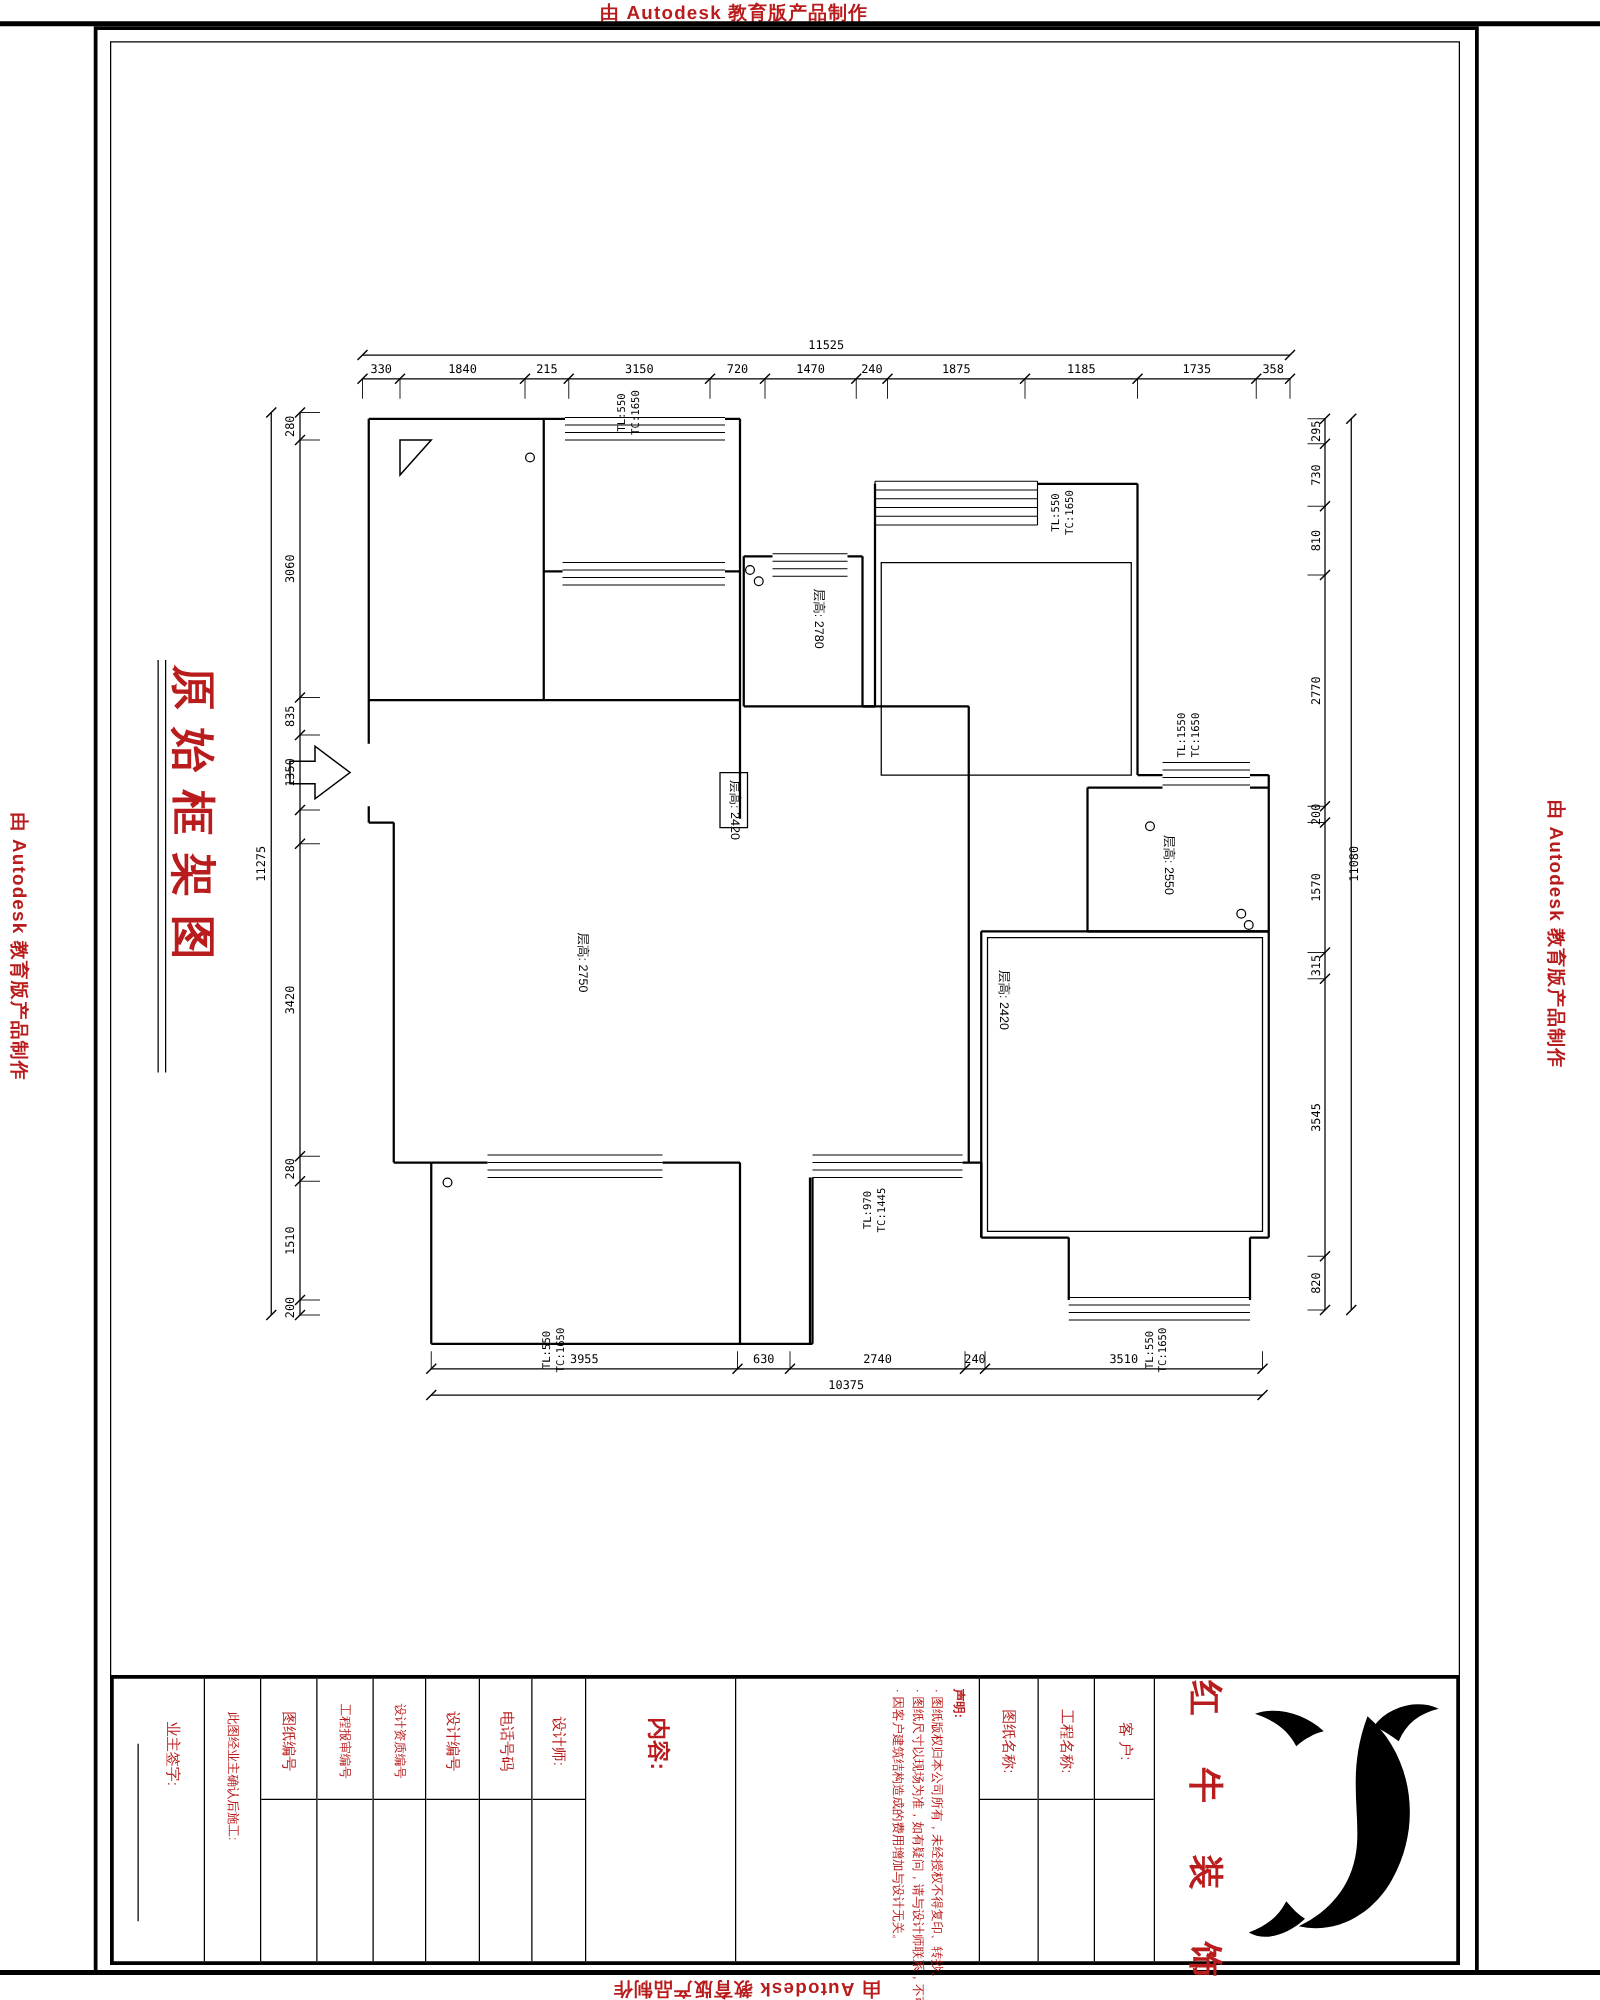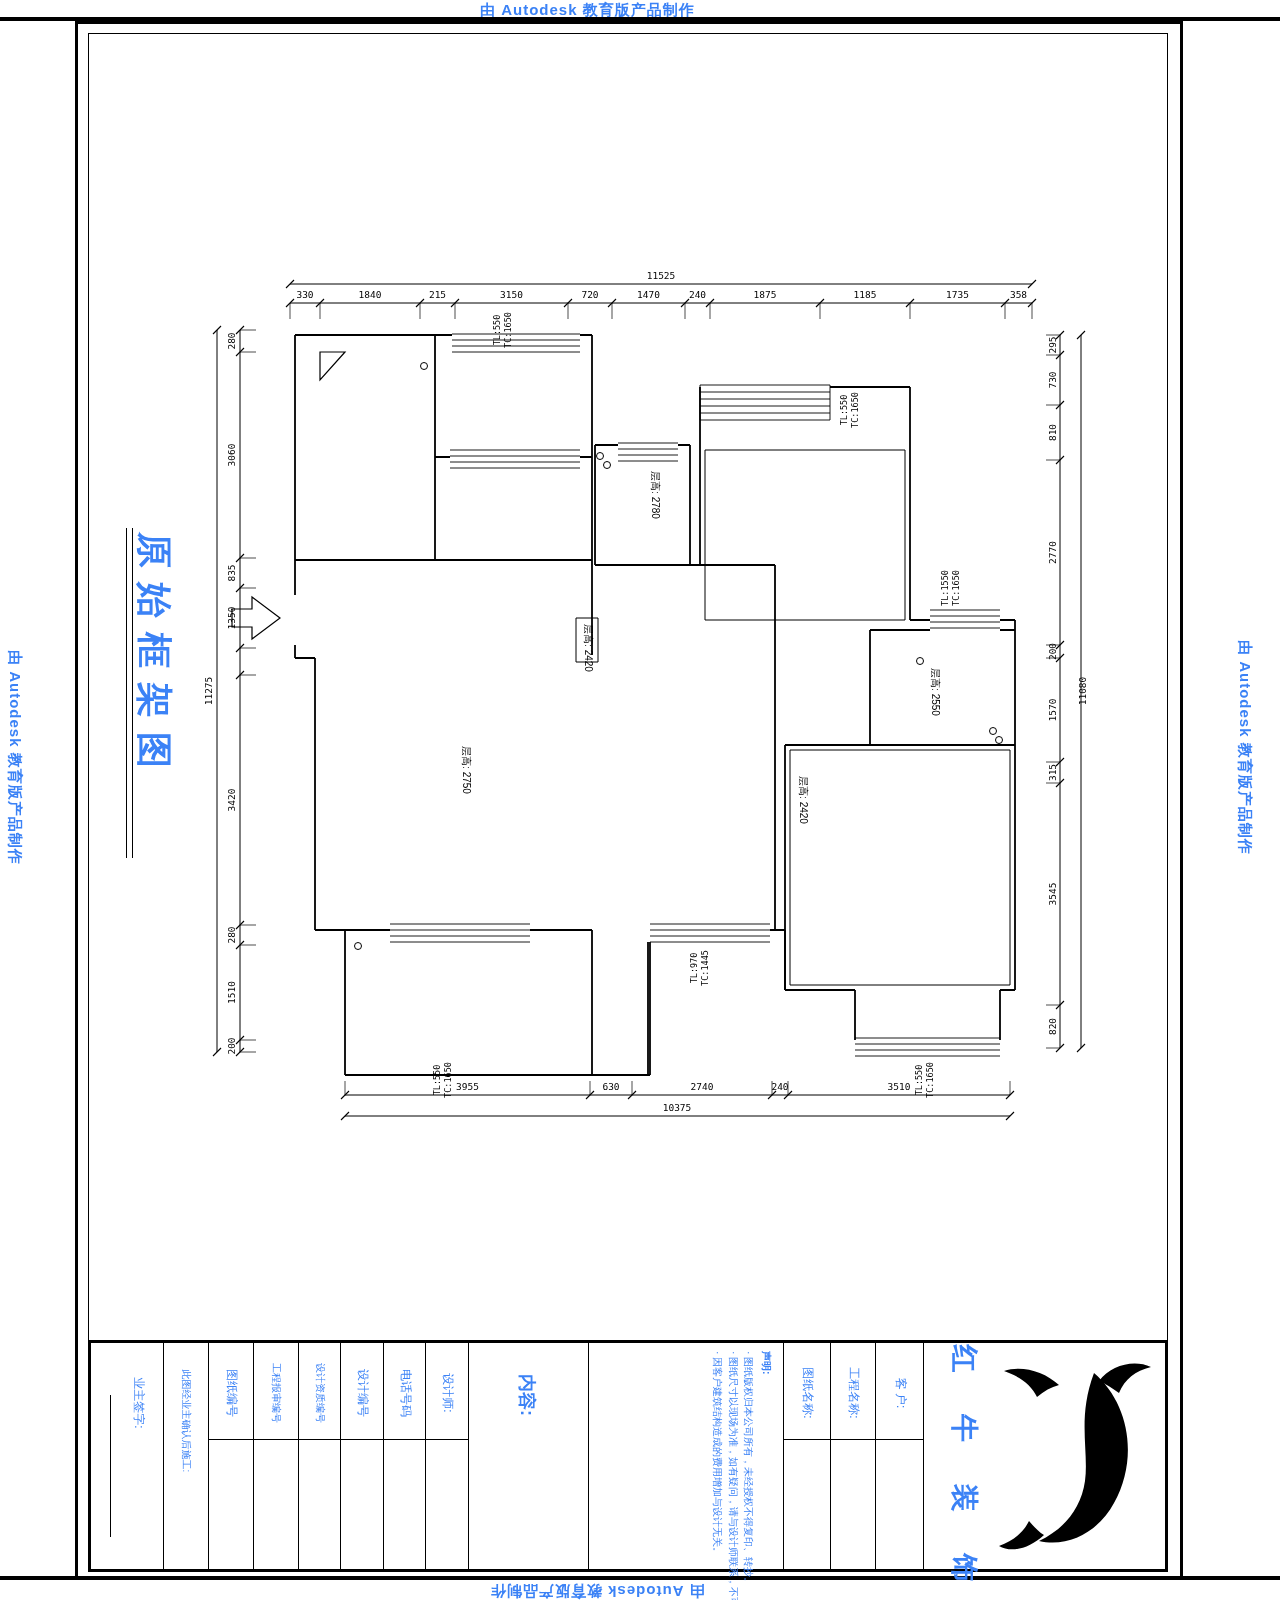--- a/index.html
+++ b/index.html
@@ -1,17 +1,17 @@
 <!DOCTYPE html>
 <html><head>
 <meta charset="utf-8">
 <style>
   html,body{margin:0;padding:0;background:#fff;}
   #sheet{position:relative;width:1280px;height:1600px;background:#fff;overflow:hidden;
-         font-family:"Liberation Sans",sans-serif;color:#3b82f6;}
+         font-family:"Liberation Sans",sans-serif;color:#b91c1c;}
   .abs{position:absolute;}
   .stamp{font-weight:bold;font-size:15px;letter-spacing:1px;white-space:nowrap;}
   .rule{background:#000;}
   .vtext{transform-origin:top left;white-space:nowrap;}
   
   #frame-outer{left:75px;top:21px;width:1102px;height:1553px;border:3px solid #000;}
   #frame-inner{left:88px;top:33px;width:1078px;height:1537px;border:1.5px solid #000;}
   
   #tblock{left:88px;top:1340px;width:1080px;height:232px;border:3px solid #000;box-sizing:border-box;background:#fff;}
   .tcell{position:absolute;top:0;height:100%;border-left:1.5px solid #000;box-sizing:border-box;}

